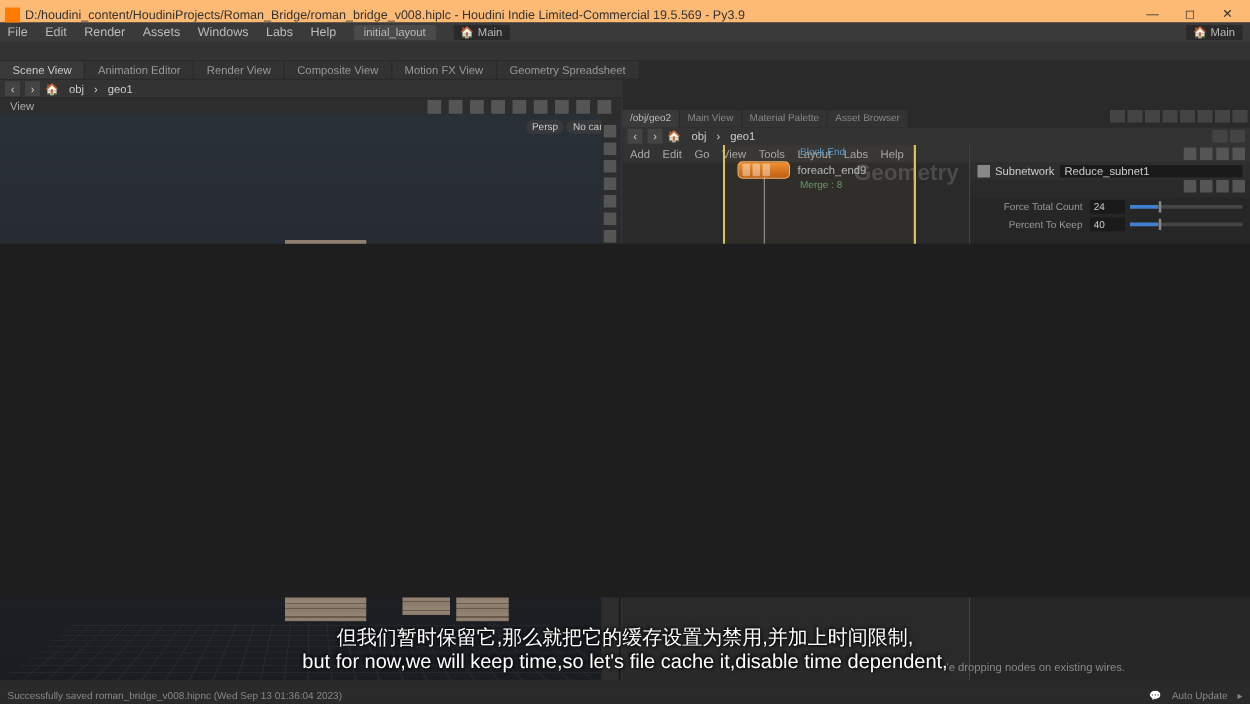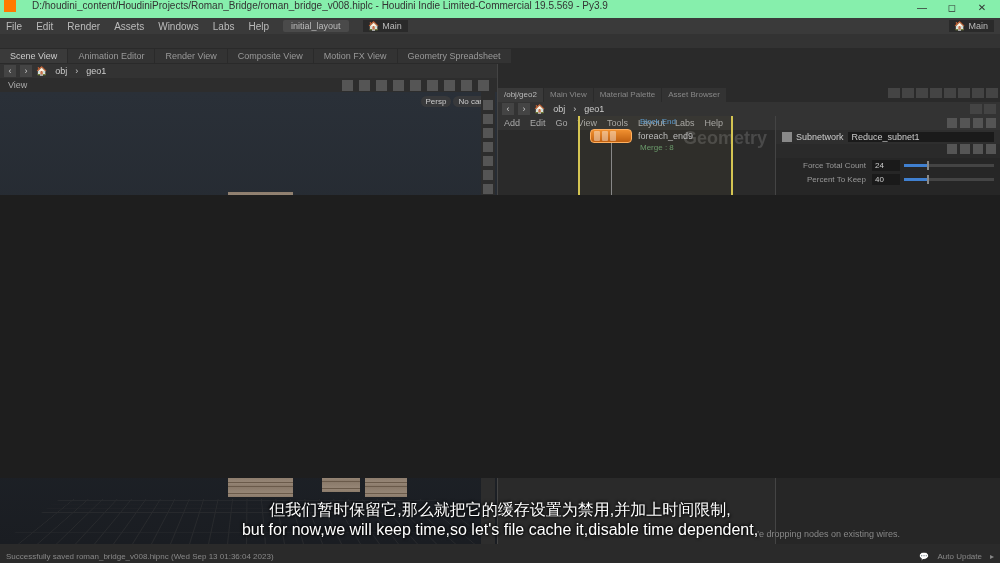--- a/index.html
+++ b/index.html
@@ -1,18 +1,18 @@
 <!DOCTYPE html>
 <html><head>
 <meta charset="utf-8">
 <style>
 * { margin: 0; padding: 0; box-sizing: border-box; font-family: Arial, sans-serif; }
 body { background: #2a2a2a; color: #ccc; font-size: 11px; width: 1000px; height: 563px; overflow: hidden; position: relative; }
 
-.titlebar { height: 18px; background: #86efac; display: flex; align-items: flex-start; padding: 0 4px; color: #333; font-size: 10px; gap: 12px; }
+.titlebar { height: 18px; background: #fdba74; display: flex; align-items: flex-end; padding: 0 4px; color: #333; font-size: 10px; }
 .titlebar-icon { width: 12px; height: 12px; background: #ff7a00; margin-right: 4px; }
 .titlebar-title { flex: 1; }
 .titlebar-controls { display: flex; gap: 2px; }
 .tb-btn { width: 28px; height: 14px; display: flex; align-items: center; justify-content: center; font-size: 10px; cursor: pointer; }
 
 .menubar { height: 16px; background: #3a3a3a; display: flex; align-items: center; padding: 0 6px; gap: 14px; font-size: 10px; color: #bbb; }
 .menubar-item { cursor: pointer; }
 .menubar-right { margin-left: auto; display: flex; align-items: center; gap: 6px; }
 .desktop-pill { background: #4a4a4a; padding: 1px 8px; border-radius: 2px; font-size: 9px; }
 .main-label { background: #2a2a2a; padding: 1px 6px; font-size: 9px; }

